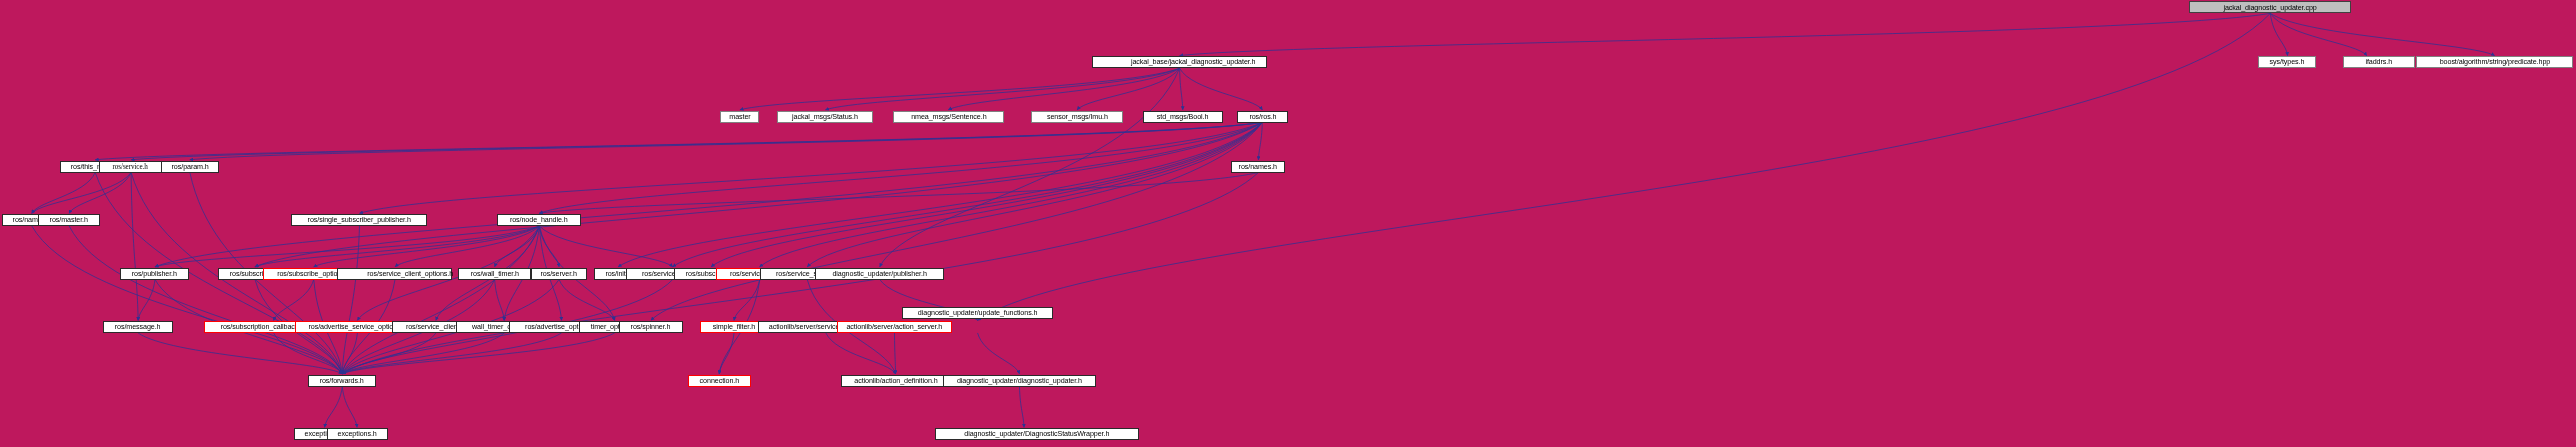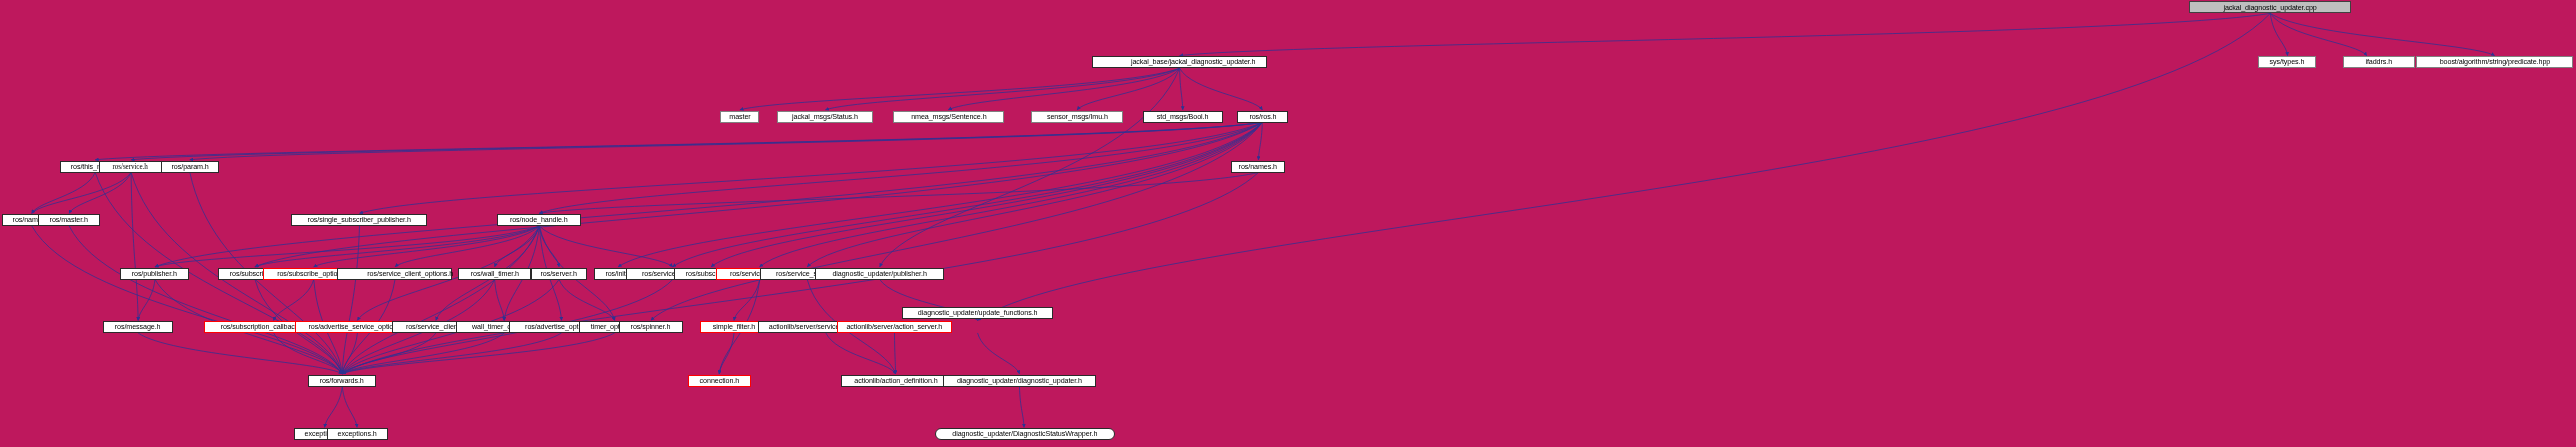--- a/index.html
+++ b/index.html
@@ -287,17 +287,17 @@
     </div>
     <div class="node solid" style="left: 943px; top: 375px; width: 153px;">
       <span>diagnostic_updater/diagnostic_updater.h</span>
     </div>
     <div class="node solid" style="left: 294px; top: 428px; width: 61px;">
       <span>exceptions.h</span>
     </div>
     <div class="node solid" style="left: 327px; top: 428px; width: 61px;">
       <span>exceptions.h</span>
     </div>
-    <div class="node solid" style="left: 935px; top: 428px; width: 180px; border-radius: 6px;">
+    <div class="node solid" style="left: 935px; top: 428px; width: 204px;">
       <span>diagnostic_updater/DiagnosticStatusWrapper.h</span>
     </div>
   </div>
 
 
 </body></html>

